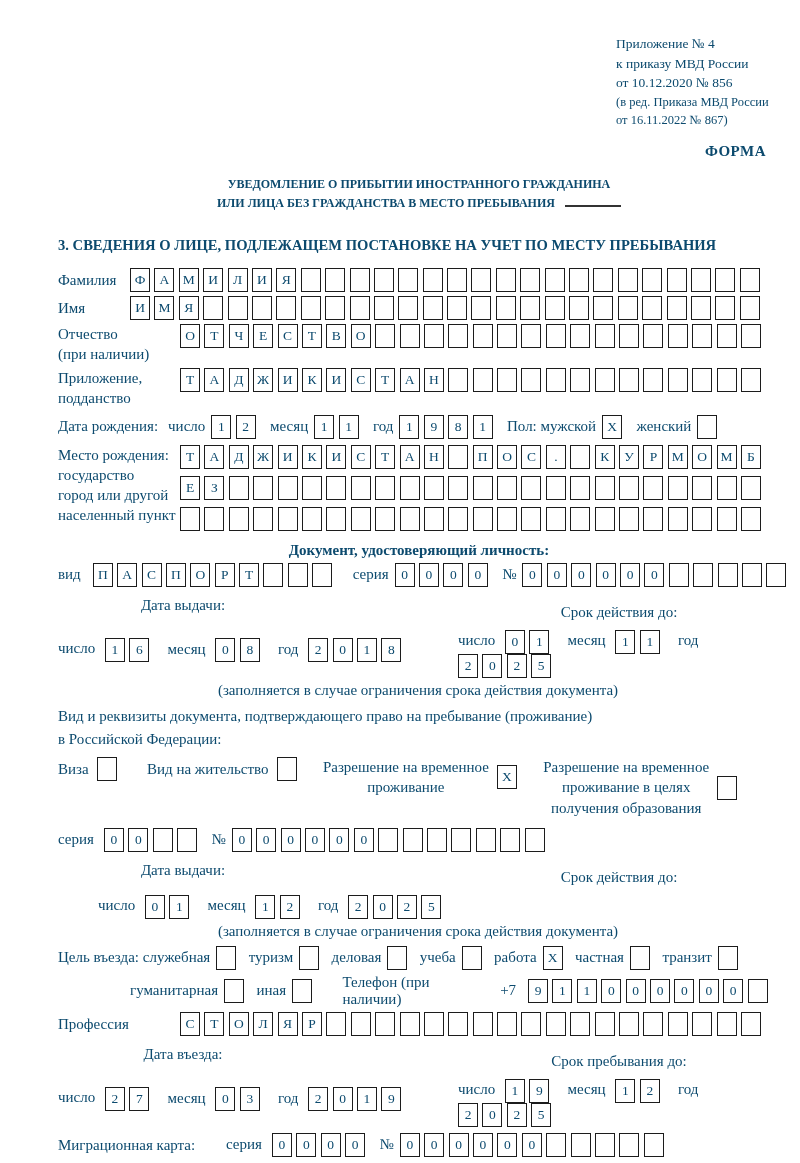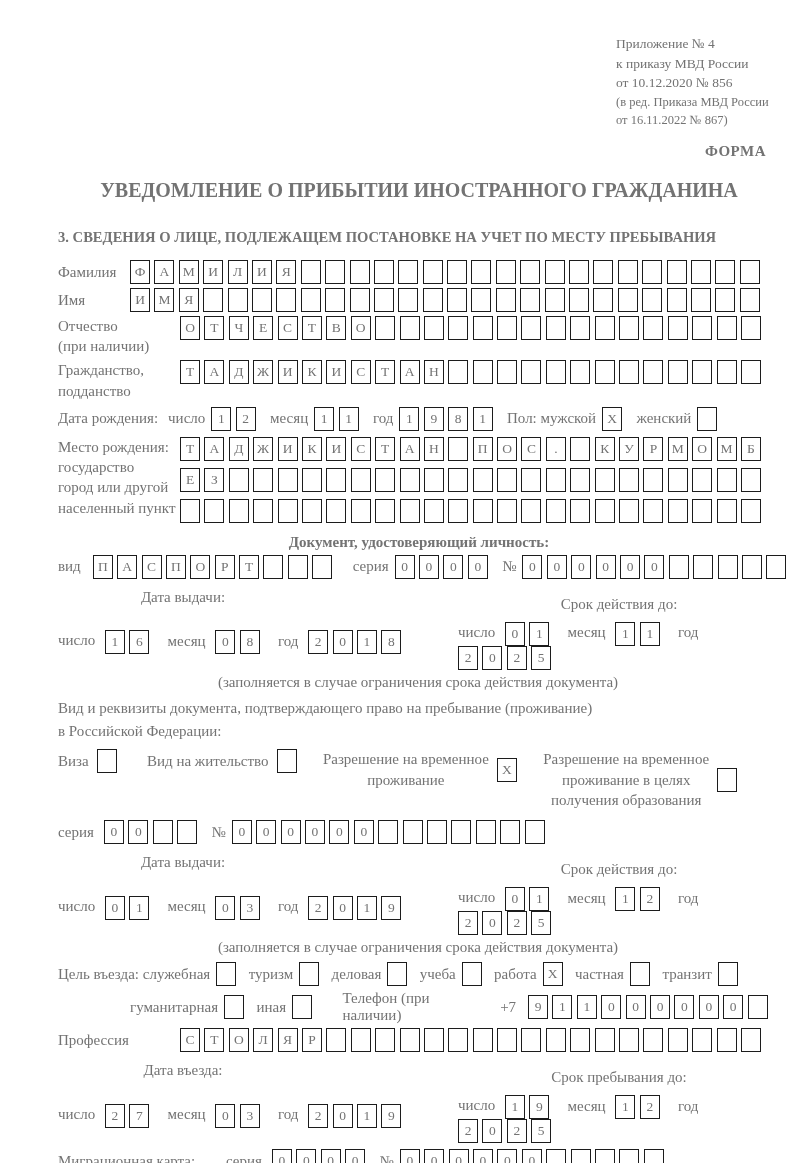--- a/index.html
+++ b/index.html
@@ -1,25 +1,25 @@
 <!DOCTYPE html>
 <html><head>
 <meta charset="utf-8">
 <style>
   * { margin:0; padding:0; box-sizing:border-box; }
   html,body { background:#fff; }
   .page {
-    width:800px; height:1163px; background:#ffffff; color:#737373;
+    width:800px; height:1163px; background:#ffffff; color:#0c4a6e;
     font-family:"Liberation Serif", serif; font-size:15px;
     padding:34px 20px 10px 58px; overflow:hidden; position:relative;
   }
   .hdr { margin-left:558px; font-size:13.5px; line-height:1.45; }
   .hdr .sub { font-size:12.5px; }
   .forma { text-align:right; padding-right:14px; font-weight:bold; font-size:15px; margin-top:14px; letter-spacing:.5px; }
-  .title { text-align:center; font-weight:bold; font-size:20px; line-height:1.45; margin-top:16px; }
+  .title { text-align:center; font-weight:bold; font-size:12px; line-height:1.45; margin-top:16px; }
   .blank-line { display:inline-block; width:56px; border-bottom:2.2px solid #333; height:14px; margin-left:10px; }
   .sect { font-weight:bold; font-size:14.6px; margin-top:24px; margin-bottom:14px; }
   .row { display:flex; align-items:center; margin-bottom:4px; }
   .row.top { align-items:flex-start; }
   .lblcol { flex:0 0 auto; line-height:1.35; }
   .cellrow { white-space:nowrap; display:inline-block; line-height:0; }
   .cell {
     display:inline-block; width:20px; height:24px; border:1.7px solid #1c1c1c;
     margin-right:4.4px; text-align:center; font-size:13.5px; line-height:21px;
     vertical-align:middle; background:#fff;
@@ -48,20 +48,21 @@
     <div>Приложение № 4</div>
     <div>к приказу МВД России</div>
     <div>от 10.12.2020 № 856</div>
     <div class="sub">(в ред. Приказа МВД России</div>
     <div class="sub">от 16.11.2022 № 867)</div>
   </div>
   <div class="forma">ФОРМА</div>
 
   <div class="title">
     <div>УВЕДОМЛЕНИЕ О ПРИБЫТИИ ИНОСТРАННОГО ГРАЖДАНИНА</div>
+    <div><span>ИЛИ ЛИЦА БЕЗ ГРАЖДАНСТВА В МЕСТО ПРЕБЫВАНИЯ</span><span class="blank-line"></span></div>
   </div>
 
   <div class="sect">3. СВЕДЕНИЯ О ЛИЦЕ, ПОДЛЕЖАЩЕМ ПОСТАНОВКЕ НА УЧЕТ ПО МЕСТУ ПРЕБЫВАНИЯ</div>
 
   <div class="row">
     <div class="lblcol" style="width:72px">Фамилия</div>
     <span class="cellrow"><span class="cell">Ф</span><span class="cell">А</span><span class="cell">М</span><span class="cell">И</span><span class="cell">Л</span><span class="cell">И</span><span class="cell">Я</span><span class="cell"></span><span class="cell"></span><span class="cell"></span><span class="cell"></span><span class="cell"></span><span class="cell"></span><span class="cell"></span><span class="cell"></span><span class="cell"></span><span class="cell"></span><span class="cell"></span><span class="cell"></span><span class="cell"></span><span class="cell"></span><span class="cell"></span><span class="cell"></span><span class="cell"></span><span class="cell"></span><span class="cell"></span></span>
   </div>
 
   <div class="row">
@@ -72,21 +73,21 @@
   <div class="row top">
     <div class="lblcol" style="width:122px">
       <div>Отчество</div>
       <div>(при наличии)</div>
     </div>
     <span class="cellrow"><span class="cell">О</span><span class="cell">Т</span><span class="cell">Ч</span><span class="cell">Е</span><span class="cell">С</span><span class="cell">Т</span><span class="cell">В</span><span class="cell">О</span><span class="cell"></span><span class="cell"></span><span class="cell"></span><span class="cell"></span><span class="cell"></span><span class="cell"></span><span class="cell"></span><span class="cell"></span><span class="cell"></span><span class="cell"></span><span class="cell"></span><span class="cell"></span><span class="cell"></span><span class="cell"></span><span class="cell"></span><span class="cell"></span></span>
   </div>
 
   <div class="row top">
     <div class="lblcol" style="width:122px">
-      <div>Гражданство,</div>
+      <div>Приложение,</div>
       <div>подданство</div>
     </div>
     <span class="cellrow"><span class="cell">Т</span><span class="cell">А</span><span class="cell">Д</span><span class="cell">Ж</span><span class="cell">И</span><span class="cell">К</span><span class="cell">И</span><span class="cell">С</span><span class="cell">Т</span><span class="cell">А</span><span class="cell">Н</span><span class="cell"></span><span class="cell"></span><span class="cell"></span><span class="cell"></span><span class="cell"></span><span class="cell"></span><span class="cell"></span><span class="cell"></span><span class="cell"></span><span class="cell"></span><span class="cell"></span><span class="cell"></span><span class="cell"></span></span>
   </div>
 
   <div class="row mt6">
     <span>Дата рождения:</span>
     <span class="dlbl">число</span>
     <span class="cellrow"><span class="cell">1</span><span class="cell">2</span></span>
     <span class="dlbl">месяц</span>
@@ -184,28 +185,20 @@
     <span class="cellrow"><span class="cell">0</span><span class="cell">0</span><span class="cell"></span><span class="cell"></span></span>
     <span class="dlbl">№</span>
     <span class="cellrow"><span class="cell">0</span><span class="cell">0</span><span class="cell">0</span><span class="cell">0</span><span class="cell">0</span><span class="cell">0</span><span class="cell"></span><span class="cell"></span><span class="cell"></span><span class="cell"></span><span class="cell"></span><span class="cell"></span><span class="cell"></span></span>
   </div>
 
   <div class="dhead">
     <div class="half-l">Дата выдачи:</div>
     <div class="half-r">Срок действия до:</div>
   </div>
   <div class="row">
-    <div class="half-l">
-      <span>число</span>
-      <span class="cellrow" style="margin-left:6px"><span class="cell">0</span><span class="cell">1</span></span>
-      <span class="dlbl">месяц</span>
-      <span class="cellrow"><span class="cell">0</span><span class="cell">3</span></span>
-      <span class="dlbl">год</span>
-      <span class="cellrow"><span class="cell">2</span><span class="cell">0</span><span class="cell">1</span><span class="cell">9</span></span>
-    </div>
     <div class="half-r" style="padding-left:40px">
       <span>число</span>
       <span class="cellrow" style="margin-left:6px"><span class="cell">0</span><span class="cell">1</span></span>
       <span class="dlbl">месяц</span>
       <span class="cellrow"><span class="cell">1</span><span class="cell">2</span></span>
       <span class="dlbl">год</span>
       <span class="cellrow"><span class="cell">2</span><span class="cell">0</span><span class="cell">2</span><span class="cell">5</span></span>
     </div>
   </div>
   <div class="note">(заполняется в случае ограничения срока действия документа)</div>

